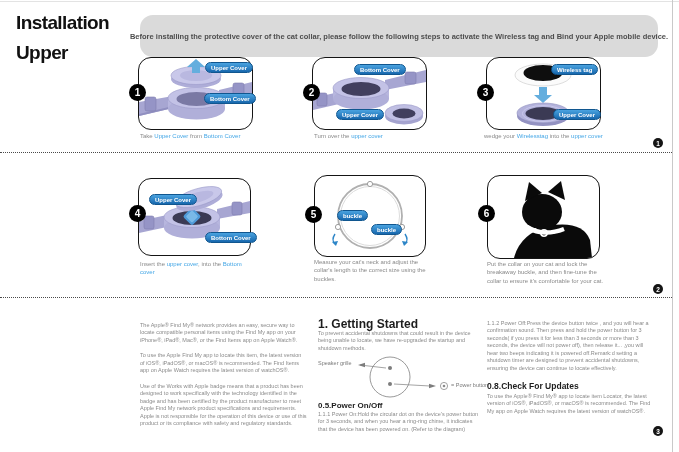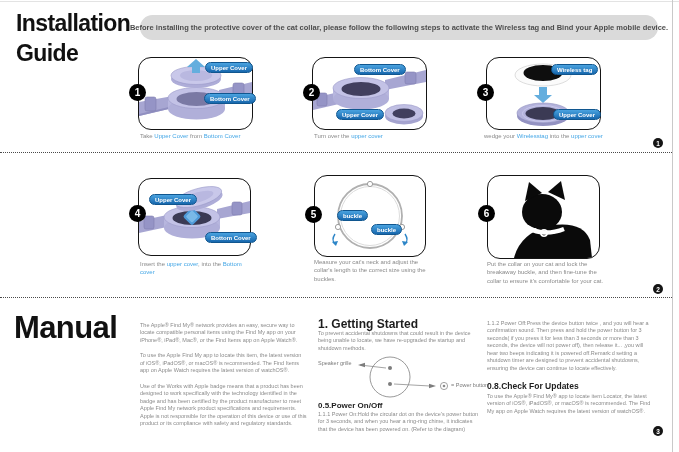--- a/index.html
+++ b/index.html
@@ -1,26 +1,26 @@
 <!DOCTYPE html>
 <html><head>
 <meta charset="utf-8">
 <style>
   html,body{margin:0;padding:0;background:#fff;}
   #page{position:relative;width:679px;height:452px;background:#fff;overflow:hidden;
         font-family:"Liberation Sans",sans-serif;}
   .edge-right{position:absolute;left:672px;top:0;width:1px;height:452px;background:#c9c9c9;}
   .edge-top{position:absolute;left:0;top:1px;width:679px;height:1px;background:#e3e3e3;}
 
-  .big-title{position:absolute;left:16px;top:8px;font-size:23px;font-weight:bold;
+  .big-title{position:absolute;left:16px;top:8px;font-size:19px;font-weight:bold;
              letter-spacing:-0.6px;color:#111;line-height:30px;white-space:pre-line;}
   .manual-title{position:absolute;left:14px;top:310px;font-size:31px;font-weight:bold;
              letter-spacing:-0.6px;color:#111;}
 
-  .header-pill{position:absolute;left:140px;top:15px;width:518px;height:25px;background:#dadada;
+  .header-pill{position:absolute;left:140px;top:15px;width:518px;height:42px;background:#dadada;
              border-radius:13px;display:flex;align-items:center;justify-content:center;
              font-size:7.5px;font-weight:bold;color:#4d4d4d;white-space:nowrap;box-sizing:border-box;padding:0 8px;}
 
   .card{position:absolute;border:1.6px solid #151515;border-radius:13px;background:#fff;overflow:hidden;}
   .card svg{display:block;}
   #card1{left:138px;top:57px;width:113px;height:71px;}
   #card2{left:312px;top:57px;width:113px;height:71px;}
   #card3{left:486px;top:57px;width:113px;height:71px;}
   #card4{left:138px;top:178px;width:111px;height:76px;}
   #card5{left:314px;top:175px;width:110px;height:80px;}
@@ -73,21 +73,21 @@
   #speaker-label{left:0px;top:8px;}
   #power-label{left:133px;top:30px;}
 </style>
 </head>
 <body>
 
 <div id="page">
   <div class="edge-top"></div>
   <div class="edge-right"></div>
 
-  <div class="big-title"><span>Installation</span><br><span>Guide</span></div>
+  <div class="big-title"><span>Installation</span><br><span>Upper</span></div>
   <div class="header-pill">Before installing the protective cover of the cat collar, please follow the following steps to activate the Wireless tag and Bind your Apple mobile device.</div>
 
   <div class="badge" id="badge1">1</div>
   <div class="badge" id="badge2">2</div>
   <div class="badge" id="badge3">3</div>
   <div class="badge" id="badge4">4</div>
   <div class="badge" id="badge5">5</div>
   <div class="badge" id="badge6">6</div>
 
   <div class="card" id="card1">
@@ -202,21 +202,20 @@
   <div class="caption" id="cap4"><span>Insert  the </span><span class="kw">upper cover</span><span>, into the </span><span class="kw">Bottom cover</span></div>
   <div class="caption" id="cap5"><span>Measure your cat's neck and adjust the collar's length to the correct size using the buckles.</span></div>
   <div class="caption" id="cap6"><span>Put the collar on your cat and lock the breakaway buckle, and then fine-tune the collar to ensure it's comfortable for your cat.</span></div>
 
   <div class="dash" id="dash1"></div>
   <div class="dash" id="dash2"></div>
   <div class="marker" id="marker1">1</div>
   <div class="marker" id="marker2">2</div>
   <div class="marker" id="marker3">3</div>
 
-  <div class="manual-title">Manual</div>
 
   <div class="mtext" id="col1">
     <p>The Apple® Find My® network provides an easy, secure way to locate compatible personal items using the Find My app on your iPhone®, iPad®, Mac®, or the Find Items app on Apple Watch®.</p>
     <p>To use the Apple Find My app to locate this item, the latest version of iOS®, iPadOS®, or macOS® is recommended. The Find Items app on Apple Watch requires the latest version of watchOS®.</p>
     <p>Use of the Works with Apple badge means that a product has been designed to work specifically with the technology identified in the badge and has been certified by the product manufacturer to meet Apple Find My network product specifications and requirements. Apple is not responsible for the operation of this device or use of this product or its compliance with safety and regulatory standards.</p>
   </div>
 
   <div class="mhead" id="col2-h1">1. Getting Started</div>
   <div class="mtext" id="col2-p1">To prevent accidental shutdowns that could result in the device being unable to locate, we have re-upgraded the startup and shutdown methods.</div>
 

